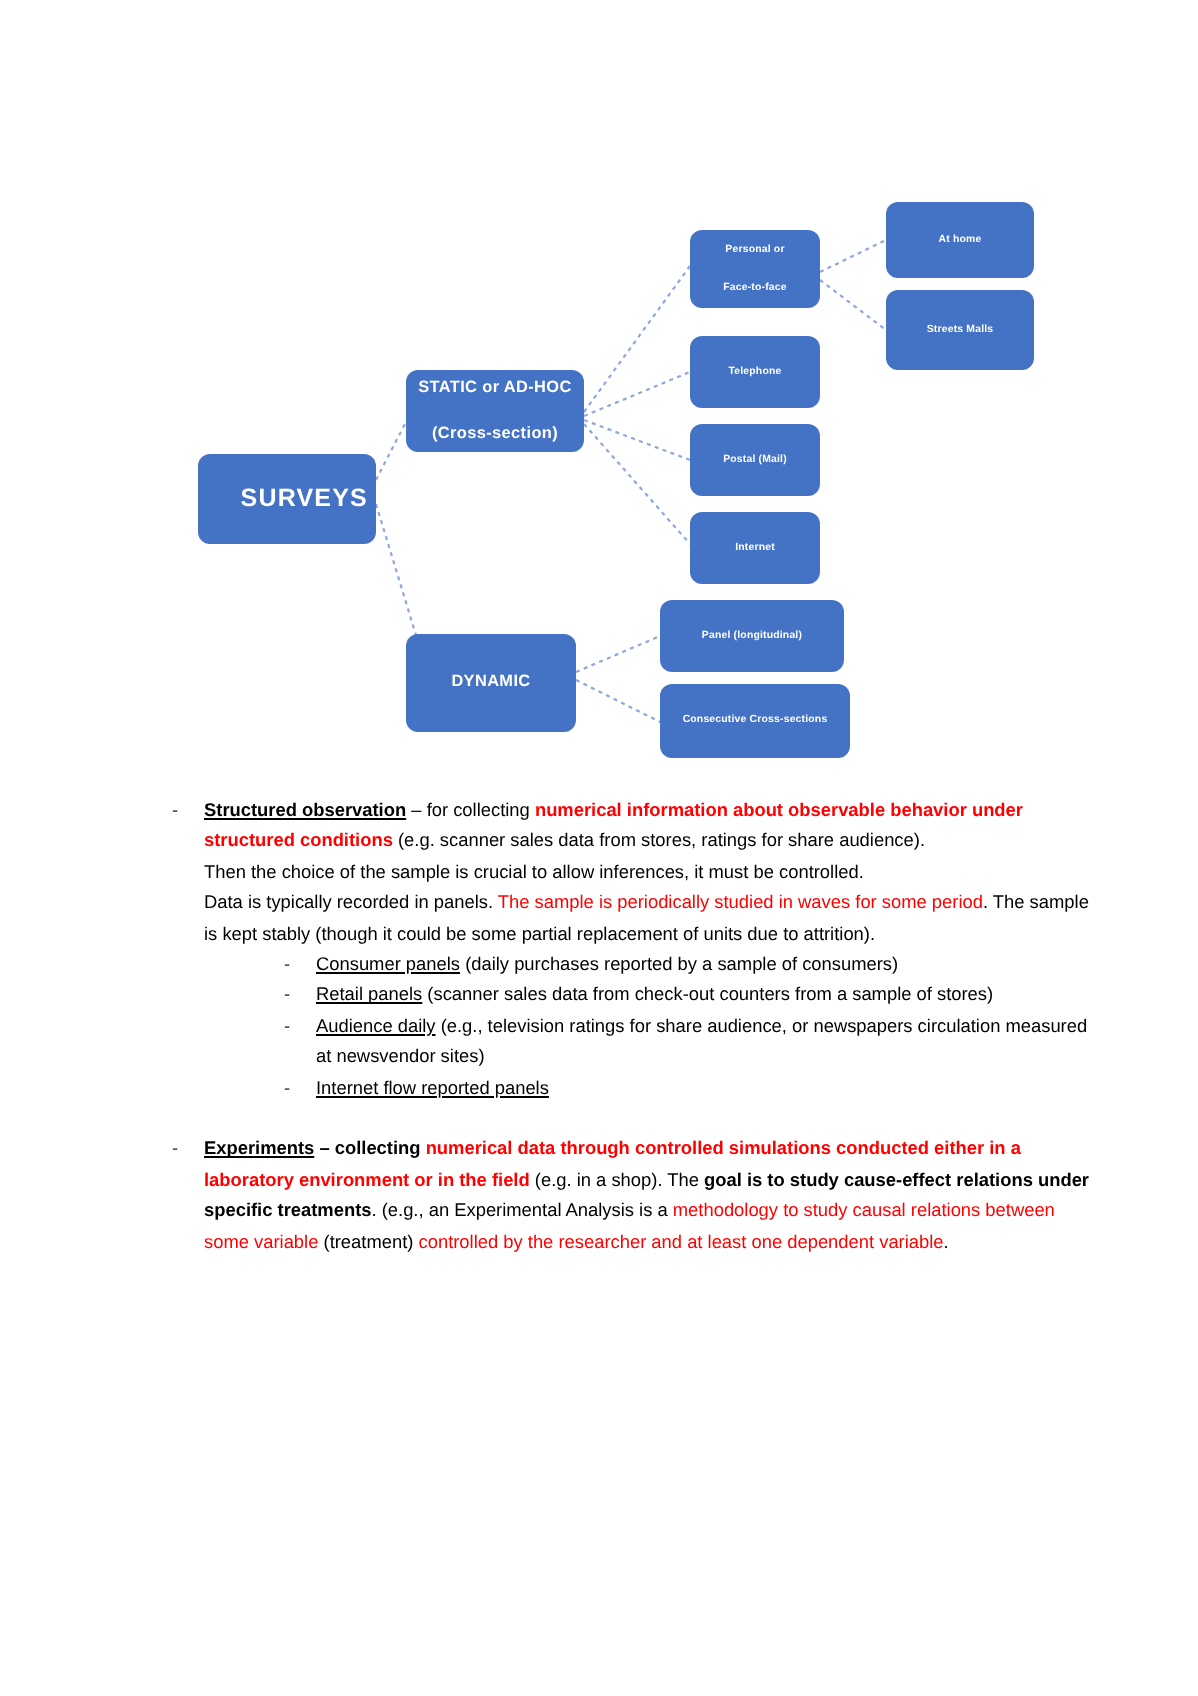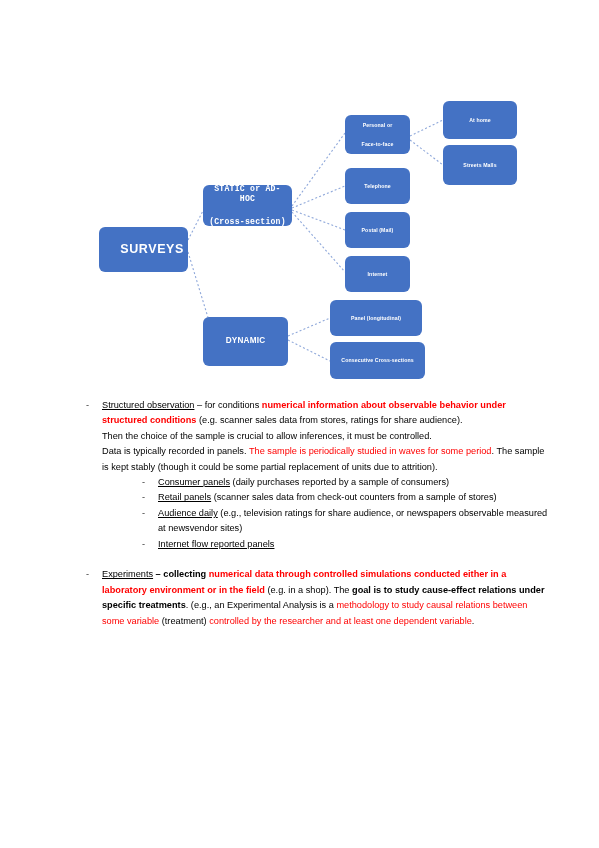--- a/index.html
+++ b/index.html
@@ -86,21 +86,21 @@
   }
   .blk p {
     margin: 0;
   }
   .spacer { height: 15.4px; }
 
   .u  { text-decoration: underline; }
   .b  { font-weight: bold; }
   .r  { color: #FF0000; text-align: right; }
   .br { color: #FF0000; font-weight: bold; }
-  .bu { font-weight: normal; text-decoration: underline; }
+  .bu { font-weight: bold; text-decoration: underline; }
 
   
   ul.sub {
     list-style: none;
     margin: 0;
     padding: 0;
     padding-left: 40px;
   }
   ul.sub > li {
     position: relative;
@@ -138,21 +138,21 @@
 
       <line x1="288" y1="336" x2="330" y2="318"></line>
       <line x1="288" y1="340" x2="330" y2="361"></line>
     </g>
   </svg>
 
   <div class="node root" style="left:99px; top:227px; width:89px; height:45px;justify-content:flex-end;">
     <span>SURVEYS</span>
   </div>
 
-  <div class="node level1" style="left:203px; top:185px; width:89px; height:41px; flex-direction:column;font-family:Liberation Mono, monospace;">
+  <div class="node level1" style="left:203px; top:185px; width:89px; height:41px; flex-direction:column;">
     <span>STATIC or AD-HOC</span>
     <span class="line2">(Cross-section)</span>
   </div>
 
   <div class="node level1" style="left:203px; top:317px; width:85px; height:49px;">
     <span>DYNAMIC</span>
   </div>
 
   <div class="node leaf" style="left:345px; top:115px; width:65px; height:39px; flex-direction:column;">
     <span>Personal or</span>
@@ -186,36 +186,36 @@
   <div class="node leaf" style="left:330px; top:342px; width:95px; height:37px;">
     <span>Consecutive Cross-sections</span>
   </div>
 </div>
 
 <div id="body-text">
 
   <div class="blk">
     <span class="dash">-</span>
 
-    <p><span class="bu">Structured observation</span><span> – </span><span>for conditions </span><span class="br">numerical information about observable behavior under structured conditions</span><span> (e.g. scanner sales  data from stores, ratings for share audience).</span></p>
+    <p><span class="bu">Structured observation</span><span> – </span><span>for collecting </span><span class="br">numerical information about observable behavior under structured conditions</span><span> (e.g. scanner sales  data from stores, ratings for share audience).</span></p>
 
 
     <p>Then  the choice of the sample is crucial to allow inferences, it must be controlled.</p>
 
     <p><span>Data is typically recorded in panels. </span><span class="r">The sample is  periodically studied in waves for some period</span><span>. The sample is kept stably (though it could be some partial  replacement of units due to attrition).</span></p>
 
     <ul class="sub">
       <li>
         <span class="dash2">-</span><span class="u">Consumer panels</span><span> (daily purchases reported by a  sample of consumers)</span>
       </li>
       <li>
         <span class="dash2">-</span><span class="u">Retail panels</span><span> (scanner sales data from check-out  counters from a sample of stores)</span>
       </li>
       <li>
-        <span class="dash2">-</span><span class="u">Audience daily</span><span> (e.g., television ratings for share  audience, or newspapers observable measured at  newsvendor sites)</span>
+        <span class="dash2">-</span><span class="u">Audience daily</span><span> (e.g., television ratings for share  audience, or newspapers circulation measured at  newsvendor sites)</span>
       </li>
       <li>
         <span class="dash2">-</span><span class="u">Internet flow reported panels</span><span></span>
       </li>
     </ul>
   </div>
 
   <div class="spacer"></div>
 
   <div class="blk">

